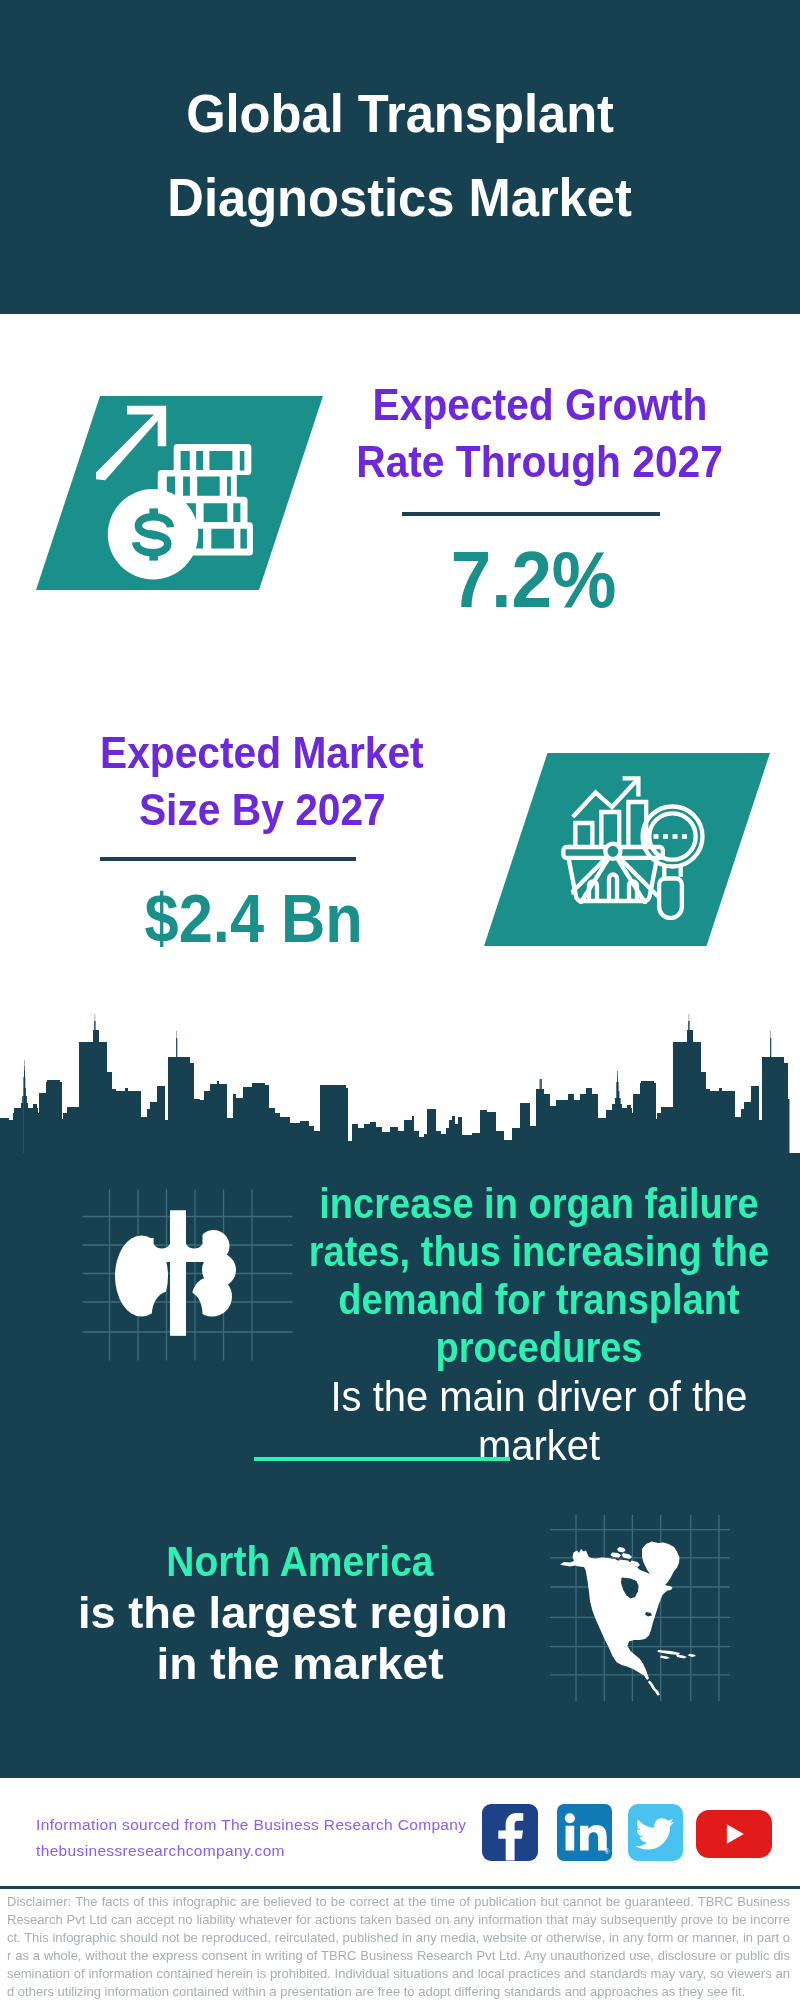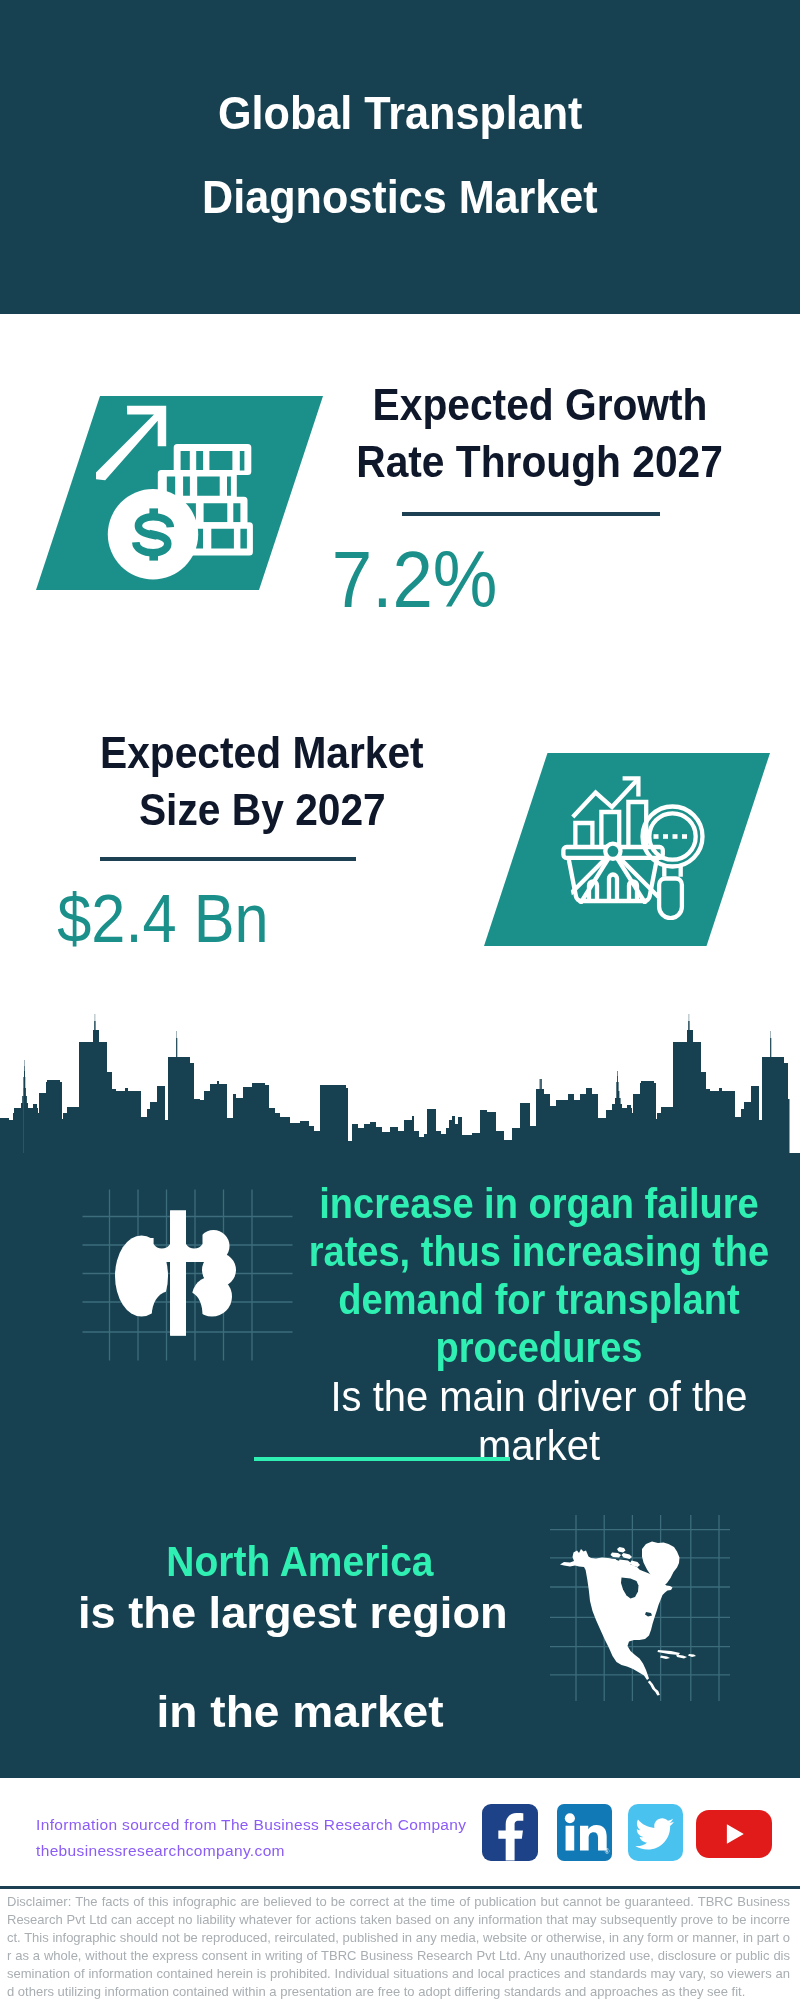--- a/index.html
+++ b/index.html
@@ -3,29 +3,29 @@
 <meta charset="utf-8">
 <title>Global Transplant Diagnostics Market</title>
 <style>
   html,body{margin:0;padding:0;}
   body{width:800px;height:2000px;background:#ffffff;
        font-family:"Liberation Sans",sans-serif;overflow:hidden;}
   .page{position:relative;width:800px;height:2000px;background:#ffffff;overflow:hidden;}
 
   .hdr{position:absolute;left:0;top:0;width:800px;height:314px;background:#174150;}
   .hdr-title{position:absolute;left:0;top:71px;width:800px;text-align:center;
-      color:#ffffff;font-size:46px;font-weight:bold;line-height:84px;}
+      color:#ffffff;font-size:54px;font-weight:bold;line-height:84px;}
   .hdr-title > div{display:inline-block;transform:scaleX(0.938);}
 
   .para{position:absolute;background:#1b908a;}
-  .stat-label{position:absolute;color:#0f172a;font-weight:bold;text-align:center;}
+  .stat-label{position:absolute;color:#6d28d9;font-weight:bold;text-align:center;}
   .stat-label > div{display:inline-block;transform:scaleX(0.905);}
   .stat-value > span{display:inline-block;transform:scaleX(0.914);}
   .rule{position:absolute;background:#1d4152;height:4px;}
-  .stat-value{position:absolute;color:#1b908a;font-weight:normal;text-align:left;}
+  .stat-value{position:absolute;color:#1b908a;font-weight:bold;text-align:center;}
 
   .darkbg{position:absolute;left:0;width:800px;background:#174150;}
   .skyline{position:absolute;left:0;display:block;}
 
   .hl-green{color:#2ff0b2;}
   .sqz{display:inline-block;transform:scaleX(0.905);}
   .txt-white{color:#ffffff;}
   .disclaimer{position:absolute;color:#a8aeb2;font-size:13px;line-height:18px;
       text-align:justify;word-break:break-all;}
 </style>
@@ -198,21 +198,21 @@
     <div class="txt-white" style="font-size:42px;font-weight:normal;line-height:49px;"><span class="sqz" style="transform:scaleX(0.95)">Is the main driver of the market</span></div>
   </div>
   <div style="position:absolute;left:254px;top:1457px;width:256px;height:4px;background:#2ff0b2;"></div>
 
 </div>
 
   <div style="position:absolute;left:13px;top:1536px;width:560px;text-align:center;">
     <div class="hl-green" style="font-size:42px;font-weight:bold;line-height:51px;padding-left:13px;"><span class="sqz" style="transform:scaleX(0.928)">North America</span></div>
     <div class="txt-white" style="font-size:45px;font-weight:bold;line-height:51px;">
       <div><span class="sqz" style="transform:scaleX(1.005)">is the largest region</span></div>
-      <div style="padding-left:15px;margin-top:48px;"><span class="sqz" style="transform:scaleX(1.025)">in the market</span></div>
+      <div style="padding-left:15px;"><span class="sqz" style="transform:scaleX(1.025)">in the market</span></div>
     </div>
   </div>
 
   <svg style="position:absolute;left:550px;top:1515px;width:180px;height:186px;" viewBox="0 0 180 186" xmlns="http://www.w3.org/2000/svg">
     <g stroke="#3d6d7c" stroke-width="1.3" fill="none">
       <path d="M26,0 V186 M54.2,0 V186 M82.4,0 V186 M110.6,0 V186 M140.8,0 V186 M169,0 V186"></path>
       <path d="M0,14.6 H180 M0,42.8 H180 M0,72 H180 M0,102.4 H180 M0,131.6 H180 M0,159.8 H180"></path>
     </g>
     <g fill="#ffffff" fill-rule="evenodd">
 

